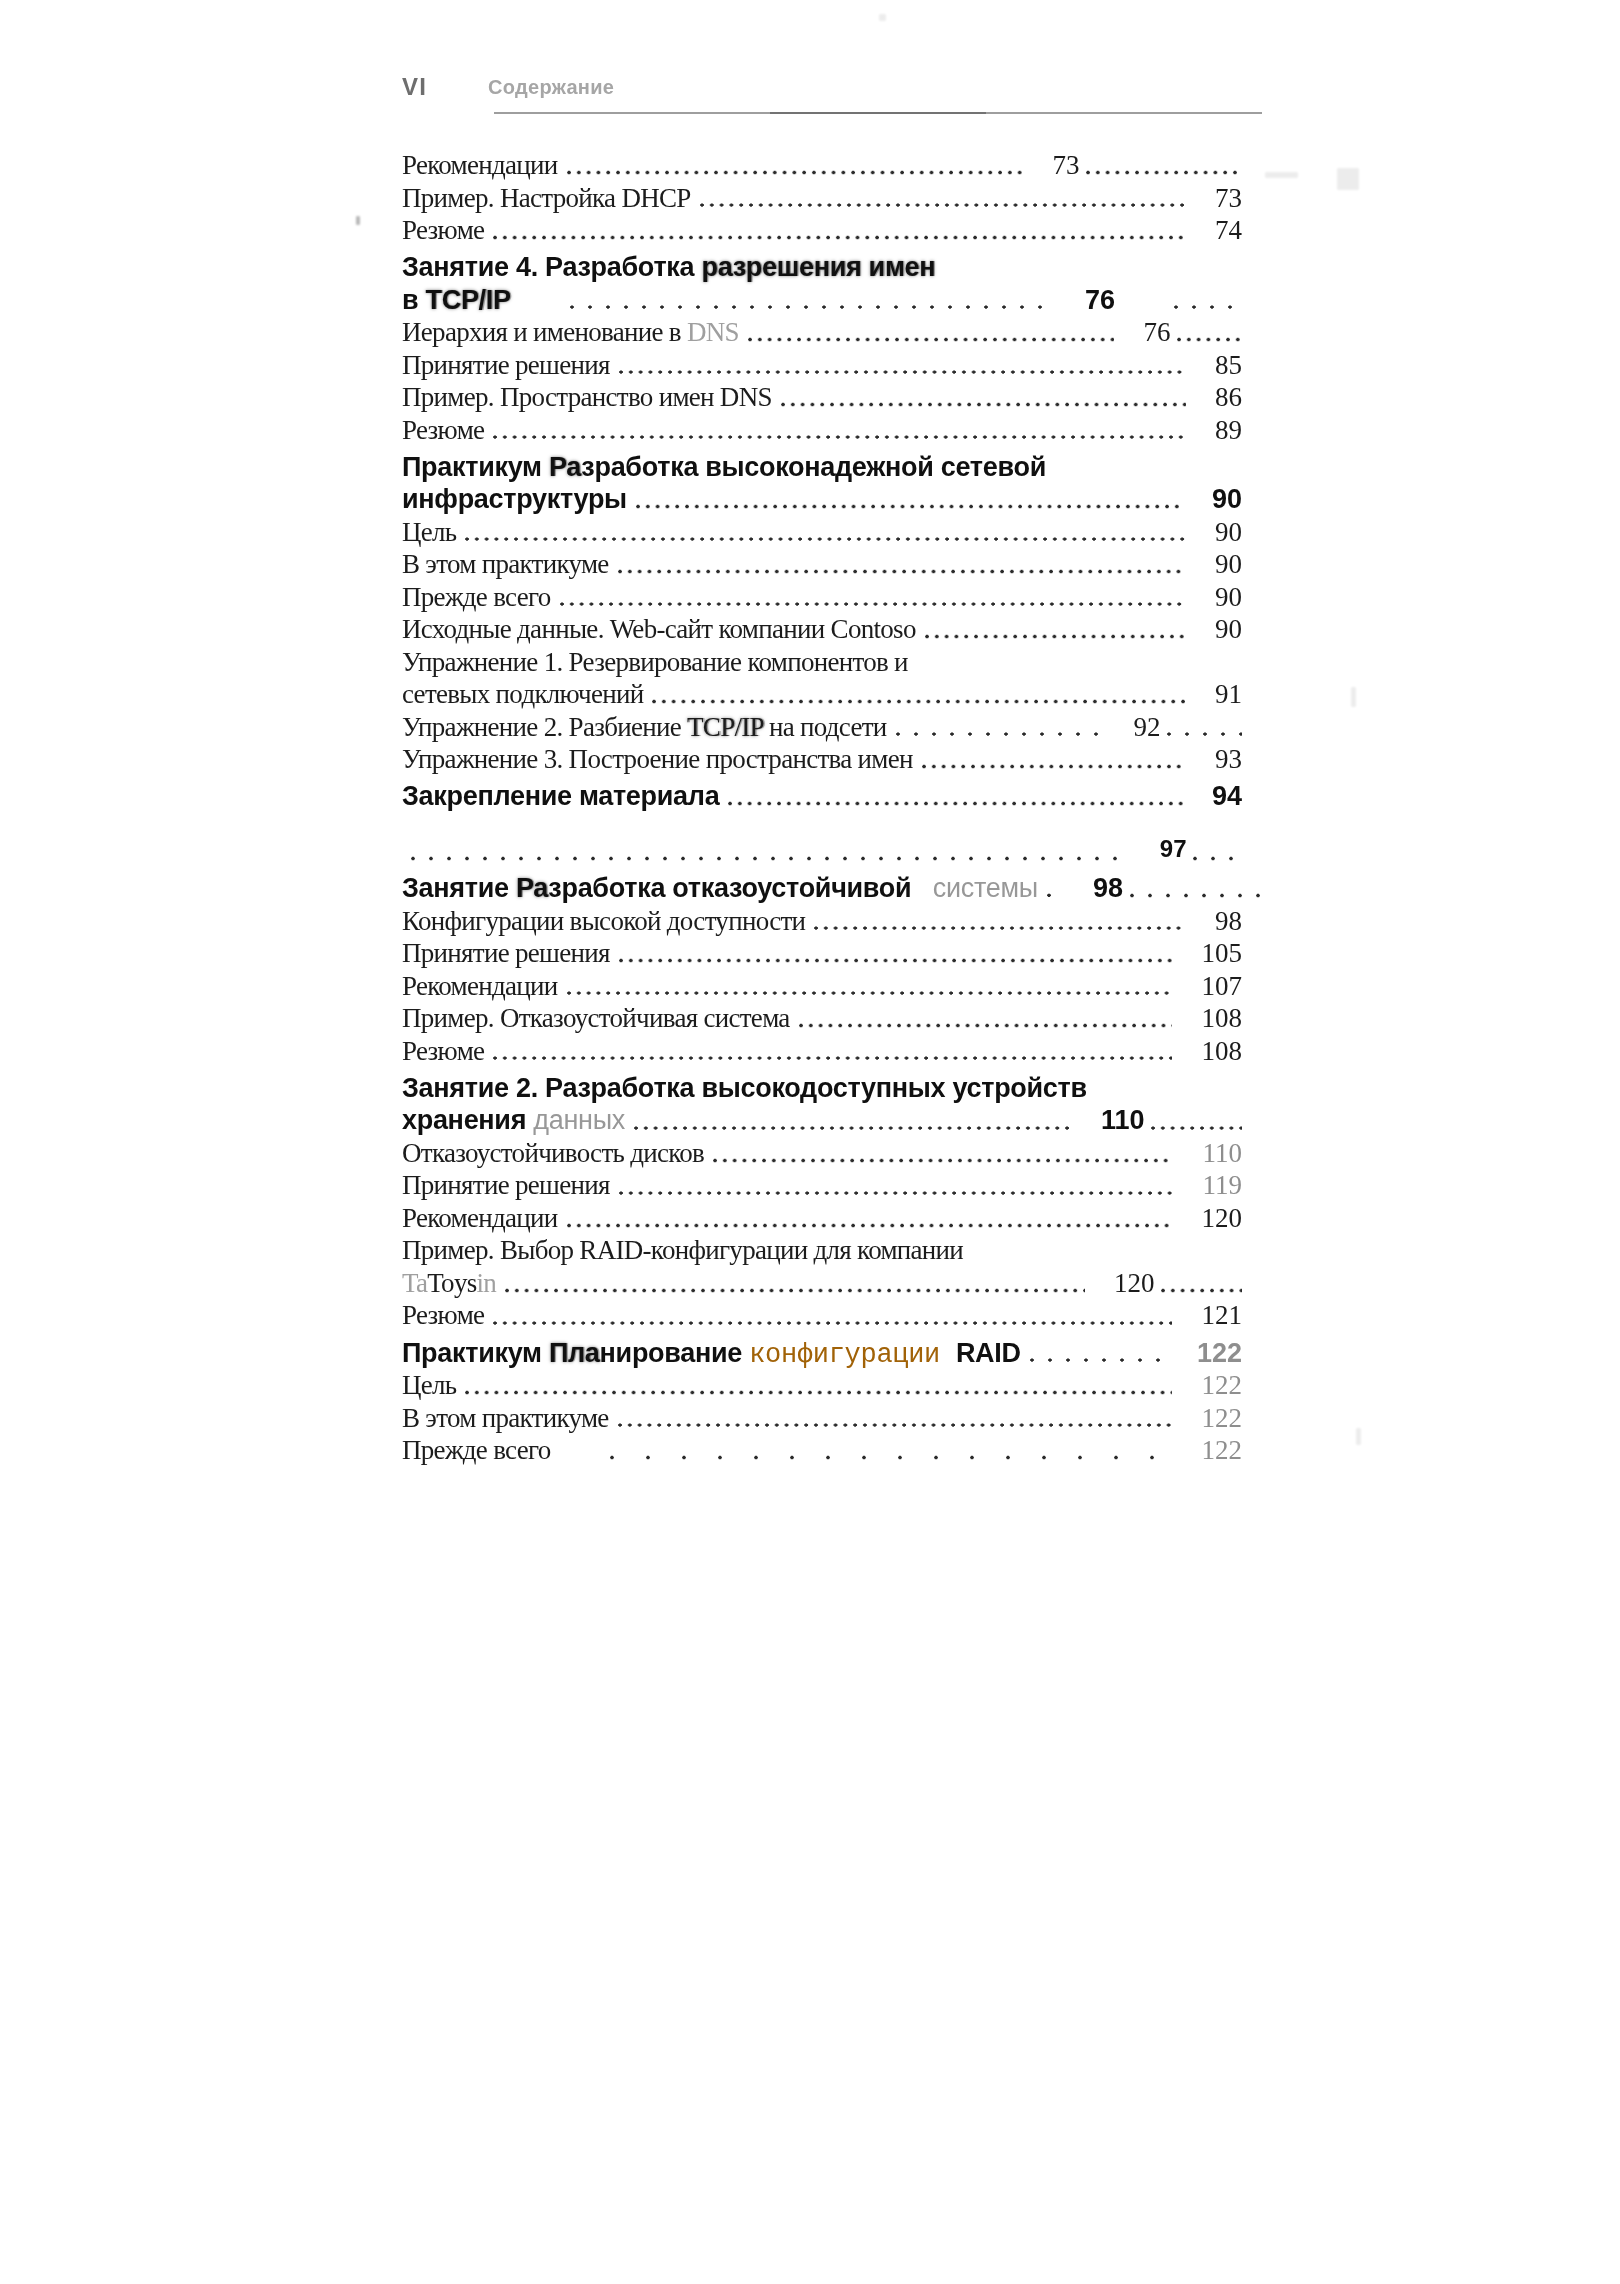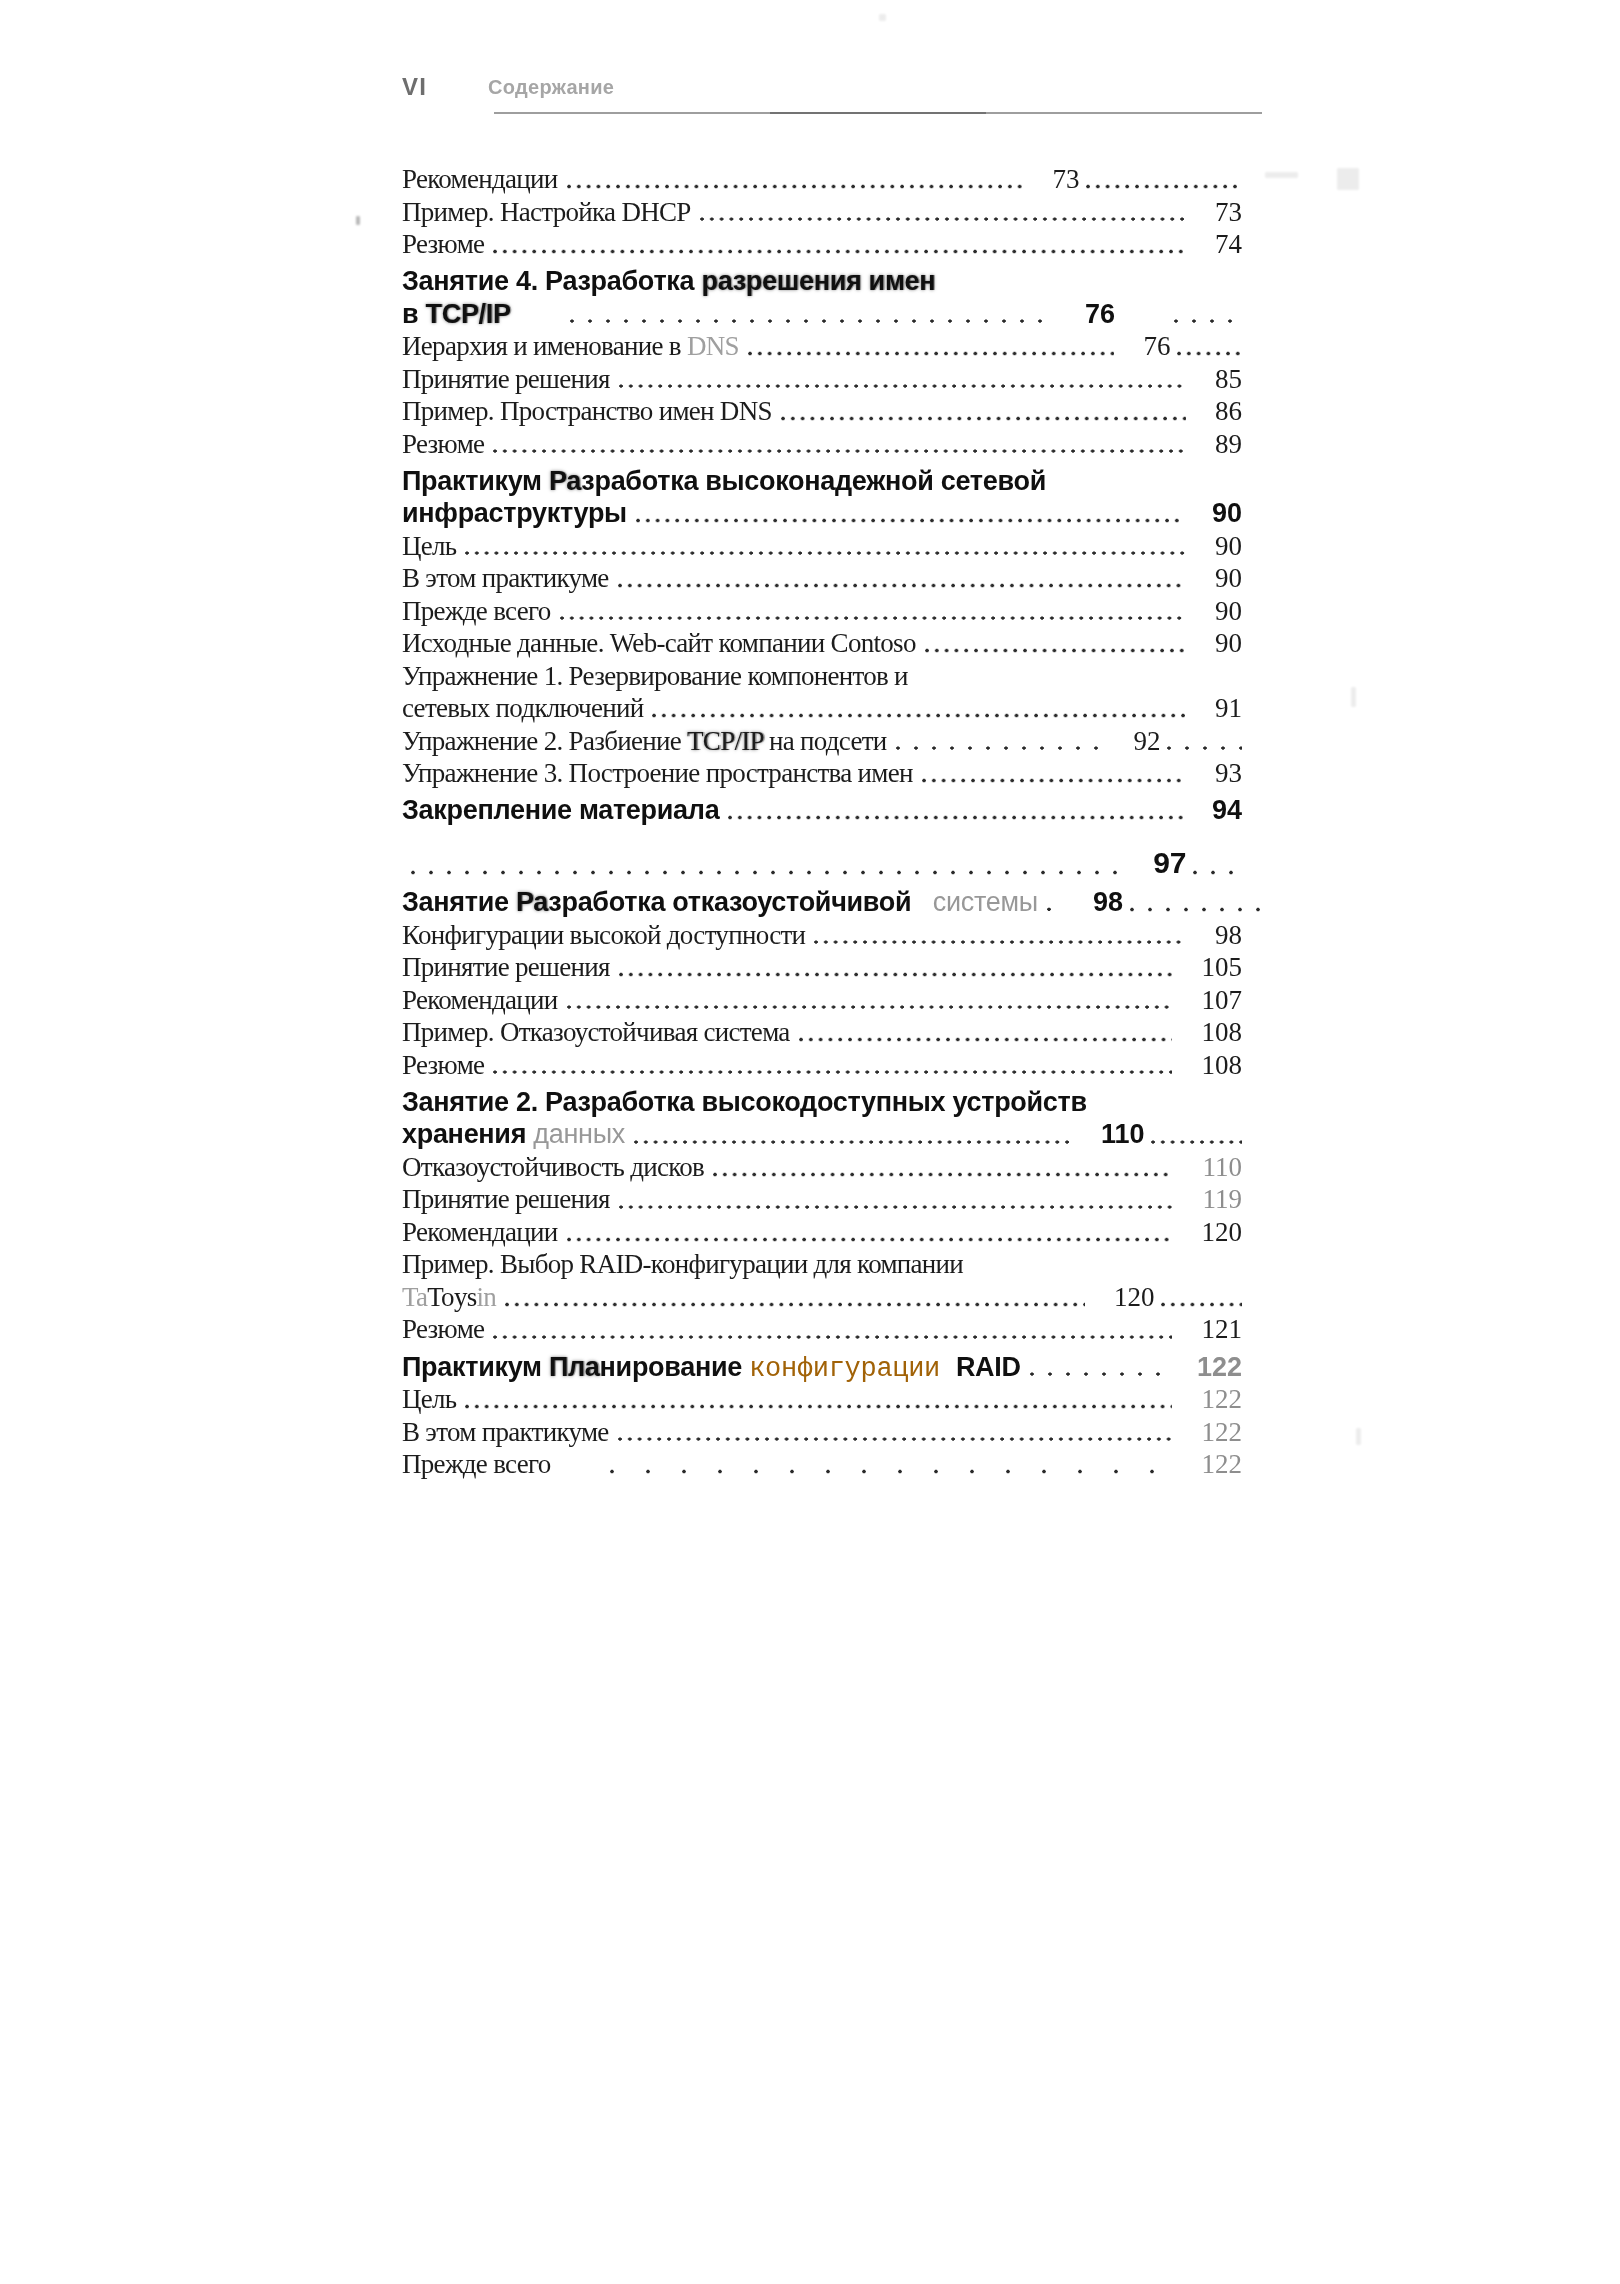--- a/index.html
+++ b/index.html
@@ -9,21 +9,21 @@
   
   #header{position:absolute;left:402px;top:73px;width:840px;height:46px;}
   .folio{font-family:"Liberation Sans",sans-serif;font-weight:700;font-size:24px;
          color:#6e6e6e;letter-spacing:1.3px;}
   .rtitle{position:absolute;left:86px;top:2.6px;font-family:"Liberation Sans",sans-serif;
           font-weight:700;font-size:20px;color:#a6a6a6;letter-spacing:0.3px;}
   .hrule{position:absolute;left:92px;top:39px;width:768px;height:2px;
          background:linear-gradient(to right,#9e9e9e 0 36%,#737373 36% 64%,#9e9e9e 64% 100%);}
 
   
-  #toc{position:absolute;left:402px;top:163px;width:840px;}
+  #toc{position:absolute;left:402px;top:149px;width:840px;}
   .row{display:flex;align-items:baseline;height:32.5px;font-size:27px;line-height:32.5px;}
   .row.h{margin-top:4.6px;}
   .row.ch{margin-top:17px;margin-bottom:3.3px;height:38px;font-size:32.5px;line-height:38px;}
   .label{white-space:pre;flex:0 0 auto;}
 
   
   .r {font-family:"Liberation Serif",serif;color:#1c1c1c;letter-spacing:-0.7px;}
   .rg{font-family:"Liberation Serif",serif;color:#9f9f9f;letter-spacing:-0.7px;}
   .b {font-family:"Liberation Sans",sans-serif;font-weight:700;color:#101010;letter-spacing:-0.3px;}
   .bg{font-family:"Liberation Sans",sans-serif;font-weight:400;color:#989898;letter-spacing:-0.3px;}
@@ -38,21 +38,21 @@
           background-size:9.8px 6.5px;background-repeat:repeat-x;background-position:left bottom;}
   .row.sparse  .leader{background-size:18px 6.5px;}
   .row.xsparse .leader{background-size:36px 6.5px;}
   .row.gapdots .leader{margin-left:59px;}
   .trailpart{flex:0 0 auto;margin-left:6.5px;margin-right:0;}
 
   
   .pg{flex:0 0 auto;font-family:"Liberation Serif",serif;color:#1c1c1c;margin-left:24px;}
   .pg.pb{font-family:"Liberation Sans",sans-serif;font-weight:700;color:#101010;}
   .pg.dim{color:#8e8e8e;}
-  .row.ch .pg{font-size:30px;}
+  .row.ch .pg{font-size:24px;}
 
   
   .art{position:absolute;background:#000;opacity:.07;filter:blur(1.3px);border-radius:1.3px;}
 </style>
 </head>
 <body>
 
 <div class="page">
 
   <div id="header">

